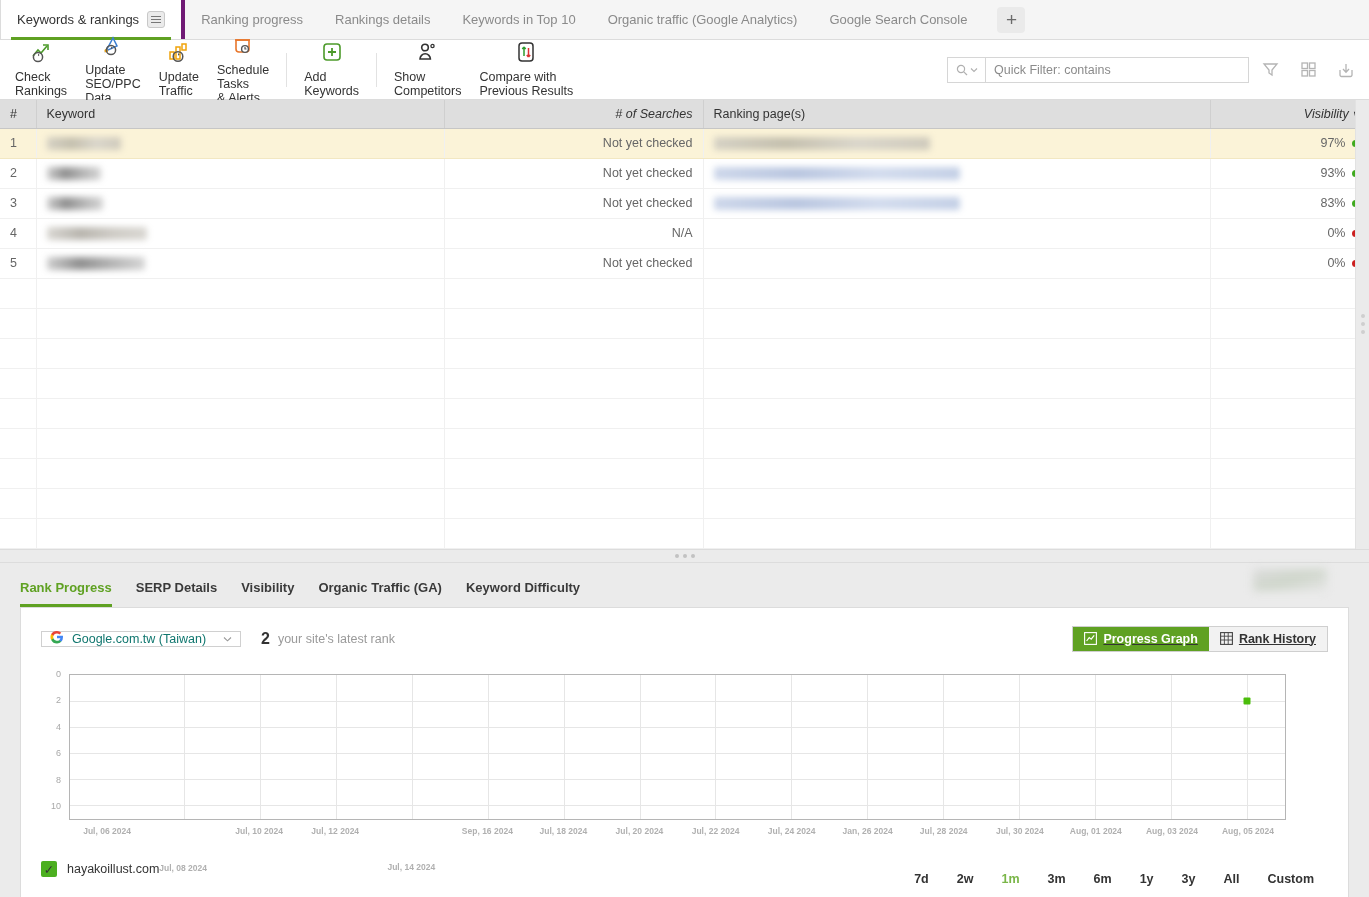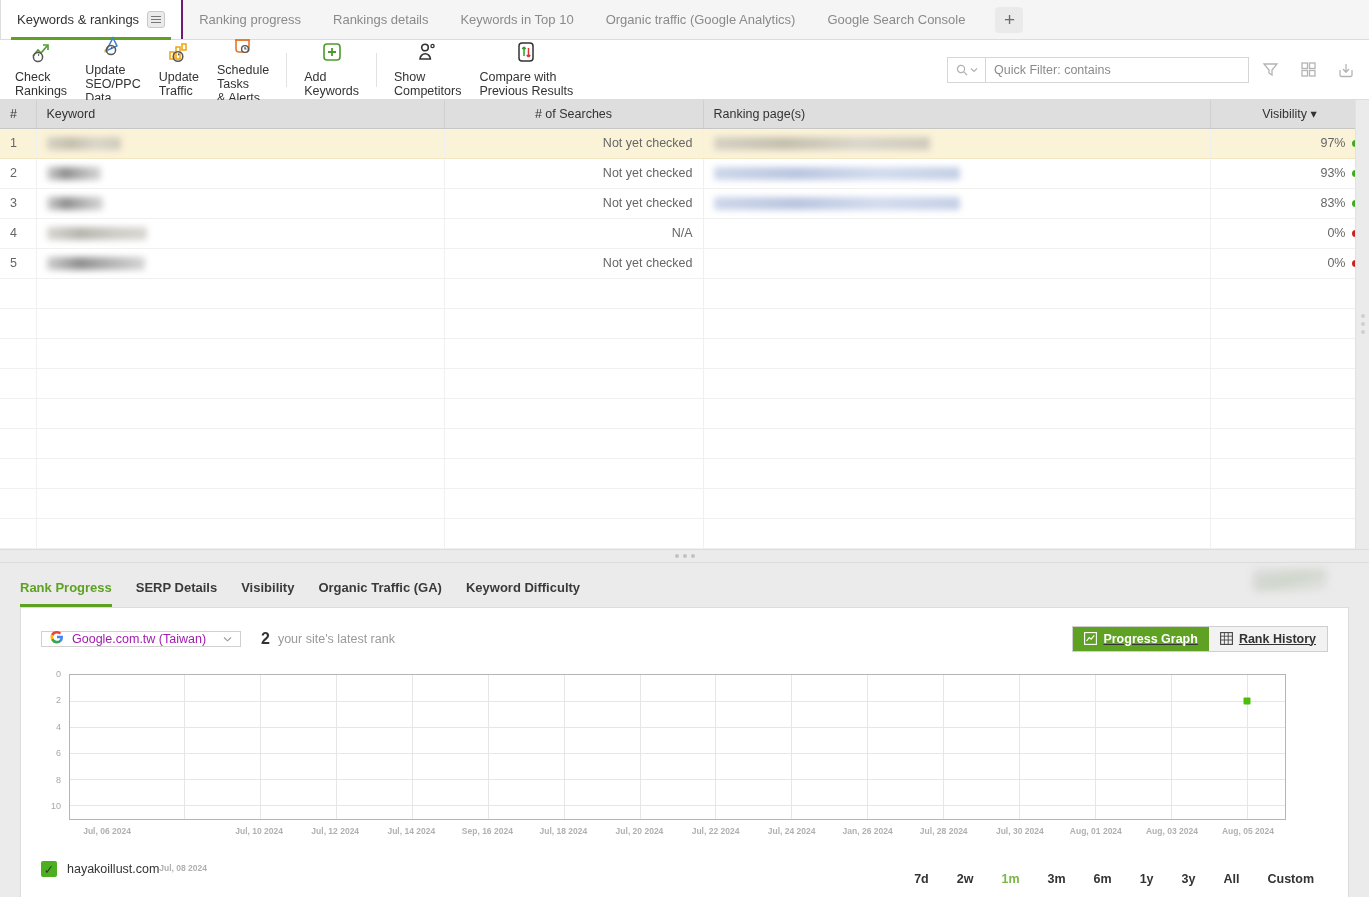--- a/index.html
+++ b/index.html
@@ -21,21 +21,21 @@
     display:flex; align-items:center; gap:8px;
     padding:0 16px; font-size:13px; color:#8a8a8a;
     background:transparent; cursor:pointer; position:relative;
     white-space:nowrap;
   }
   .tab.active { background:#fff; color:#333; }
   .tab.active:after {
     content:""; position:absolute; left:10px; right:10px; bottom:-1px;
     height:3px; background:#5fa122;
   }
-  .tab.active { border-left:1px solid #dcdcdc; border-right:2px solid #701a75; }
+  .tab.active { border-left:1px solid #dcdcdc; border-right:4px solid #701a75; }
   .hamb {
     width:18px; height:17px; border:1px solid #c8c8c8; border-radius:3px;
     background:#ebebeb; display:inline-flex; flex-direction:column;
     justify-content:center; align-items:center; gap:2px;
   }
   .hamb i { display:block; width:10px; height:1px; background:#777; }
   .plus-tab {
     align-self:center; margin-left:14px;
     width:28px; height:26px; border-radius:4px; background:#eaeaea;
     display:flex; align-items:center; justify-content:center;
@@ -72,21 +72,21 @@
     justify-content:center; cursor:pointer; margin-left:4px; }
 
   
   .gridwrap { position:relative; background:#fff; }
   table.grid { width:100%; border-collapse:collapse; table-layout:fixed; }
   table.grid th {
     background:#dedede; color:#333; font-weight:normal; font-size:12.5px;
     height:28px; padding:0 10px; border-right:1px solid #cfcfcf;
     border-bottom:1px solid #c6c6c6; text-align:left; user-select:none;
   }
-  table.grid th.num  { text-align:center; }
+  table.grid th.num  { text-align:right;font-style:italic; }
   table.grid td {
     height:30px; padding:0 10px; font-size:12.5px; color:#666;
     border-right:1px solid #f0f0f0; border-bottom:1px solid #f0f0f0;
     overflow:hidden; white-space:nowrap;
   }
   td.idx { color:#666; text-align:left; }
   td.num { text-align:right; color:#8d8d8d; }
   tr.row-sel td { background:#fbf3d8; border-bottom-color:#f2e7c2; }
   .blur {
     display:inline-block; height:13px; border-radius:2px;
@@ -136,21 +136,21 @@
     background:linear-gradient(160deg,#dcdcdc,#cfd6cb,#e6e6e6);
   }
   .card {
     margin:0 20px; background:#fff; border:1px solid #dcdcdc;
     height:294px; position:relative;
   }
   .card-top { display:flex; align-items:center; padding:18px 20px 0 20px; }
   .engine-select {
     width:200px; height:16px; border:1px solid #d0d0d0; background:#fff;
     display:flex; align-items:center; gap:8px; padding:0 8px;
-    font-size:12.5px; color:#a21caf; cursor:pointer;
+    font-size:12.5px; color:#0f766e; cursor:pointer;
   }
   .g-logo { font-weight:bold; font-size:14px; line-height:1;
             font-family:"Liberation Serif", serif; }
   .rank-big { font-size:16px; font-weight:bold; color:#333; margin-left:20px; }
   .rank-note { font-size:12.5px; color:#9a9a9a; margin-left:8px; }
   .seg { margin-left:auto; display:flex; border:1px solid #cfcfcf;text-decoration:underline; }
   .seg div {
     display:flex; align-items:center; gap:6px; padding:5px 11px;
     font-size:12.5px; font-weight:bold; cursor:pointer; background:#f2f2f2; color:#333;
   }
@@ -566,21 +566,21 @@
           <div class="vline" style="left: 84.375%;"></div>
           <div class="vline" style="left: 90.625%;"></div>
           <div class="vline" style="left: 96.875%;"></div>
           <div class="pt" style="left: 96.875%; top: 18.1818%; background: rgb(75, 189, 11);"></div>
         </div>
       <div class="xlabs">
           <div class="xlab" style="left: 3.125%;">Jul, 06 2024</div>
           <div class="xlab" style="left: 9.375%; margin-top: 37px;">Jul, 08 2024</div>
           <div class="xlab" style="left: 15.625%; text-align: right;">Jul, 10 2024</div>
           <div class="xlab" style="left: 21.875%;">Jul, 12 2024</div>
-          <div class="xlab" style="left: 28.125%;">Jul, 14 2024</div>
+          <div class="xlab" style="left: 28.125%; margin-top: 36px;">Jul, 14 2024</div>
           <div class="xlab" style="left: 34.375%;">Sep, 16 2024</div>
           <div class="xlab" style="left: 40.625%;">Jul, 18 2024</div>
           <div class="xlab" style="left: 46.875%;">Jul, 20 2024</div>
           <div class="xlab" style="left: 53.125%;">Jul, 22 2024</div>
           <div class="xlab" style="left: 59.375%;">Jul, 24 2024</div>
           <div class="xlab" style="left: 65.625%;">Jan, 26 2024</div>
           <div class="xlab" style="left: 71.875%;">Jul, 28 2024</div>
           <div class="xlab" style="left: 78.125%;">Jul, 30 2024</div>
           <div class="xlab" style="left: 84.375%;">Aug, 01 2024</div>
           <div class="xlab" style="left: 90.625%;">Aug, 03 2024</div>

